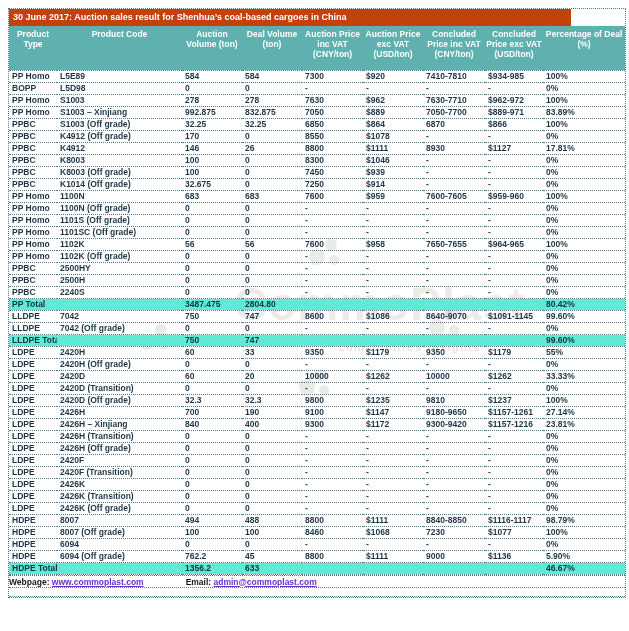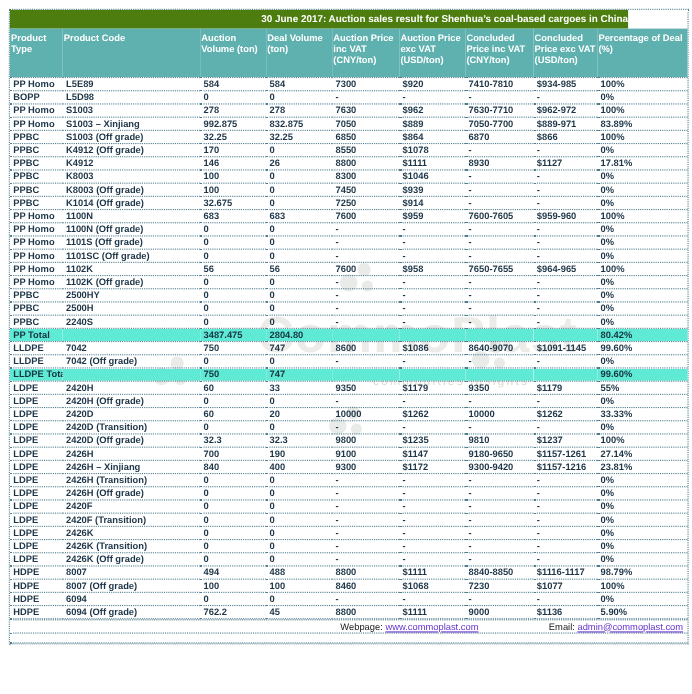--- a/index.html
+++ b/index.html
@@ -1,36 +1,36 @@
 <!DOCTYPE html>
 <html><head>
 <meta charset="utf-8">
 <style>
   * { box-sizing: border-box; margin: 0; padding: 0; }
   html, body { background: #ffffff; width: 629px; }
   body { font-family: "Liberation Sans", sans-serif; }
   .sheet { position: relative; width: 618px; margin: 8px 3px 0 8px;
            border: 1px dotted #4e7d8e; background: #ffffff; }
   .title-row { height: 17px; }
-  .title-bar { width: 562px; height: 17px; background: #4d7c0f; color: #ffffff;
+  .title-bar { width: 562px; height: 17px; background: #c2410c; color: #ffffff;
                font-size: 9px; font-weight: bold; line-height: 16px; padding-left: 4px;
-               overflow: hidden; white-space: nowrap; text-align: right; }
+               overflow: hidden; white-space: nowrap; }
   table { border-collapse: collapse; table-layout: fixed; width: 616px;
           position: relative; z-index: 1; }
   thead th { background: #5fb1af; color: #ffffff; font-size: 8.5px; font-weight: bold;
-             line-height: 10px; padding: 3px 1px; text-align: left; vertical-align: top;
+             line-height: 10px; padding: 3px 1px; text-align: center; vertical-align: top;
              height: 44px; }
   tbody td { height: 11.7px; line-height: 11px; font-size: 8.5px; font-weight: bold;
              color: #1d3547; padding: 0 1px 0 3px; text-align: left;
              border-top: 1px dotted #4e7d8e; border-bottom: 1px dotted #4e7d8e;
              white-space: nowrap; overflow: hidden; }
   tbody tr.total td { background: #5eead4; color: #16323f; }
-  .footer-row { position: relative; z-index: 1; display: flex; justify-content: flex-end;
-                gap: 64px; height: 13px; line-height: 12px; font-size: 8.5px;
-                font-weight: normal; color: #171717; padding-right: 4px;
+  .footer-row { position: relative; z-index: 1; display: flex; 
+                gap: 42px; height: 13px; line-height: 12px; font-size: 8.5px;
+                font-weight: bold; color: #171717; padding-right: 4px;
                 border-top: 1px dotted #4e7d8e; border-bottom: 1px dotted #4e7d8e; }
   .footer-row a { color: #6633cc; text-decoration: underline; cursor: pointer; }
   .empty-row { height: 9px; border-bottom: 1px dotted #4e7d8e; }
   
   .watermark { position: absolute; inset: 0; z-index: 0; overflow: hidden; pointer-events: none; }
   .wm-text { position: absolute; left: 225px; top: 268px; font-size: 46px; font-weight: bold;
              color: rgba(205, 202, 192, 0.38); letter-spacing: 1px; }
   .wm-sub { position: absolute; left: 330px; top: 332px; font-size: 11px;
             color: rgba(196, 186, 160, 0.55); letter-spacing: 2px; }
   .wm-cluster { position: absolute; width: 40px; height: 34px; opacity: 0.32; }
@@ -550,20 +550,31 @@
         <td>HDPE</td>
         <td>6094 (Off grade)</td>
         <td>762.2</td>
         <td>45</td>
         <td>8800</td>
         <td>$1111</td>
         <td>9000</td>
         <td>$1136</td>
         <td>5.90%</td>
       </tr>
+        <tr class="total">
+        <td>HDPE Total</td>
+        <td></td>
+        <td>1356.2</td>
+        <td>633</td>
+        <td></td>
+        <td></td>
+        <td></td>
+        <td></td>
+        <td>46.67%</td>
+      </tr>
       </tbody>
   </table>
 
   <div class="footer-row">
     <span>
       <span>Webpage:</span>
       <a>www.commoplast.com</a>
     </span>
     <span>
       <span>Email:</span>

